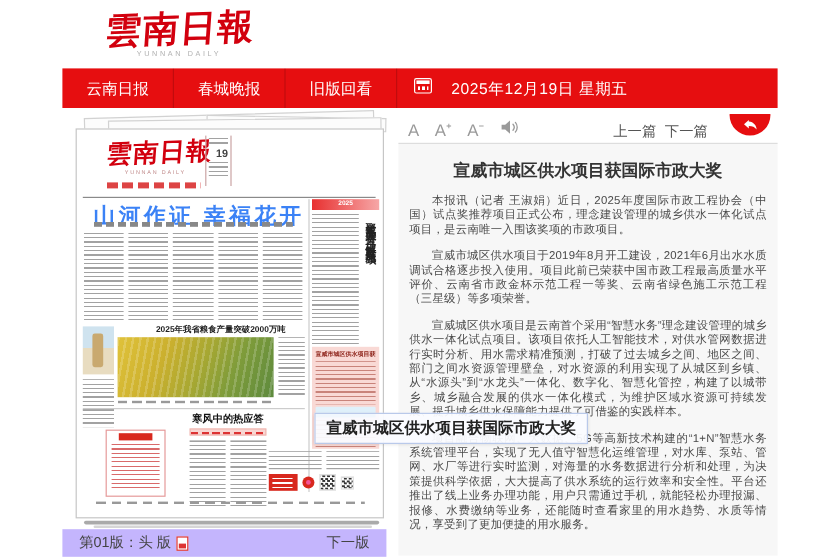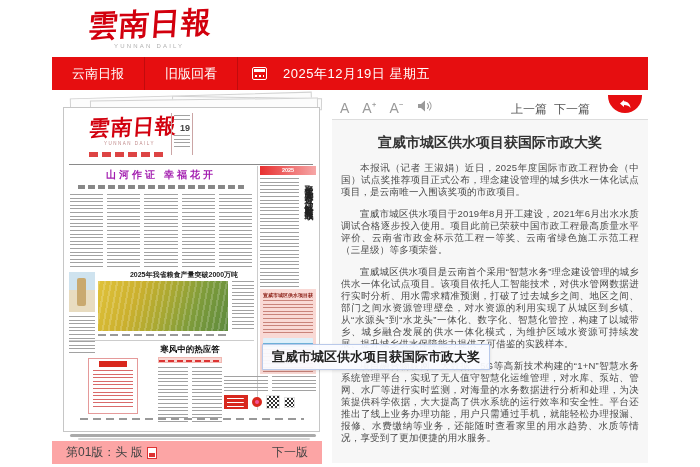--- a/index.html
+++ b/index.html
@@ -11,21 +11,21 @@
   .site-logo { position:absolute; left:88px; top:4px; cursor:pointer; }
   .site-logo .cn { font-family:"DejaVu Serif", serif; font-weight:bold; font-size:30px;
                    color:#d2000e; transform:skewX(-6deg) rotate(-2deg); display:inline-block; letter-spacing:1px;}
   .site-logo .en { font-size:6px; color:#b0b0b0; letter-spacing:2.2px; margin:-2px 0 0 26px; }
 
   
   .nav { position:absolute; left:52px; top:57px; width:596px; height:33px; background:#e60e10;
          display:flex; align-items:center; color:#fff; font-size:13px; }
   .nav-item { padding:0 20px; height:33px; line-height:33px; border-right:1px solid rgba(0,0,0,.16);
               cursor:pointer; white-space:nowrap;text-align:center; }
-  .nav-date-wrap { display:flex; align-items:center; margin-left:14px; }
+  .nav-date-wrap { display:flex; align-items:flex-start; margin-left:14px; }
   .cal { width:15px; height:13px; border:1.5px solid #fff; border-radius:2px; position:relative; }
   .cal::before { content:""; position:absolute; left:1px; right:1px; top:1px; height:3px; background:#fff; }
   .cal::after  { content:""; position:absolute; left:2px; right:2px; top:6.5px; bottom:2px;
                  background-image:repeating-linear-gradient(90deg,#fff 0 2px,transparent 2px 4px); }
   .nav-date { margin-left:16px; letter-spacing:0.5px; }
 
   
   .np-wrap { position:absolute; left:52px; top:95px; width:270px; height:345px; }
   .sheet { position:absolute; background:#fcfcfc; border:1px solid #d2d2d2; }
   .sheet1 { left:18px; top:0; width:242px; height:18px; transform:rotate(-1.6deg); }
@@ -49,22 +49,22 @@
   .np-datebox .d { font-size:9px; font-weight:bold; color:#444; text-align:right; margin:2px 0; }
   .np-slogan { position:absolute; left:25px; top:44px; width:78px; height:5px;
                background-image:repeating-linear-gradient(90deg,#d44 0 9px,transparent 9px 13px); }
   .np-rule { position:absolute; left:5px; top:56px; width:244px; height:1px; background:#8a8a8a; }
 
   .np-top-article { position:absolute; left:140px; top:7px; width:112px; }
   .np-top-article .kick { font-size:5px; color:#333; text-align:center; }
   .np-top-article .hl { font-size:8.5px; font-weight:bold; color:#111; text-align:center; margin-top:2px; white-space:nowrap; }
   .np-top-article .cols { height:22px; margin-top:4px; }
 
-  .np-main-headline { position:absolute; left:4px; top:60px; width:186px; text-align:center;
-                      font-size:10px; font-weight:bold; letter-spacing:3px; color:#a21caf; white-space:nowrap; }
+  .np-main-headline { position:absolute; left:4px; top:60px; width:186px; text-align:right;
+                      font-size:18px; font-weight:bold; letter-spacing:3px; color:#3b82f6; white-space:nowrap; }
   .np-sub-headline { position:absolute; left:14px; top:77px; width:166px; height:4px;
                      background-image:repeating-linear-gradient(90deg,#888 0 7px,transparent 7px 10px); }
   .np-cols-main { position:absolute; left:6px; top:86px; width:182px; height:74px; }
 
   .np-vline { position:absolute; left:193px; top:58px; width:1px; height:244px; background:#ccc; }
   .np-side { position:absolute; left:196px; top:58px; width:56px; }
   .np-side-header { height:9px; background:linear-gradient(90deg,#e83030,#f6a7a7); color:#fff;
                     font-size:5.5px; font-weight:bold; text-align:center; line-height:9px; }
   .np-side-body { display:flex; gap:3px; height:110px; margin-top:3px; }
   .np-side-body .lines { flex:1; }
@@ -134,39 +134,40 @@
   .art-content p { font-size:9.5px; line-height:12px; color:#4a4a4a; text-align:justify;
                    text-indent:2em; margin-bottom:10px; letter-spacing:0.2px; }
 
   
   .tooltip { position:absolute; left:262px; top:344px; height:26px; line-height:24px; z-index:9;
              background:rgba(250,251,255,.94); border:1px solid #b9c9ea; padding:0 9px;
              font-size:13px; font-weight:bold; color:#222; white-space:nowrap;
              box-shadow:0 1px 3px rgba(0,0,0,.12); }
 
   
-  .pager { position:absolute; left:52px; top:441px; width:270px; height:23px; background:#fca5a5;
+  .pager { position:absolute; left:52px; top:441px; width:270px; height:23px; background:#c4b5fd;
            display:flex; align-items:center; font-size:12px; color:#444; padding:0 14px; }
   .pager .label { display:flex; align-items:center; gap:4px; }
   .pdficon { width:10px; height:12px; background:#fff; border:1px solid #d33; position:relative; display:inline-block; }
   .pdficon::after { content:""; position:absolute; left:1px; bottom:1px; right:1px; height:4px; background:#d33; }
   .pager .next { position:absolute; right:14px; cursor:pointer; }
 </style>
 </head>
 <body>
 
 <div class="page">
 
   <div class="site-logo">
     <div class="cn">雲南日報</div>
     <div class="en">YUNNAN DAILY</div>
   </div>
 
   <div class="nav">
     <div class="nav-item">云南日报</div>
+    <div class="nav-item">春城晚报</div>
     <div class="nav-item">旧版回看</div>
     <div class="nav-date-wrap">
       <div class="cal"></div>
       <div class="nav-date">2025年12月19日 星期五</div>
     </div>
   </div>
 
   <div class="np-wrap">
     <div class="sheet sheet1"></div>
     <div class="sheet sheet3"></div>

